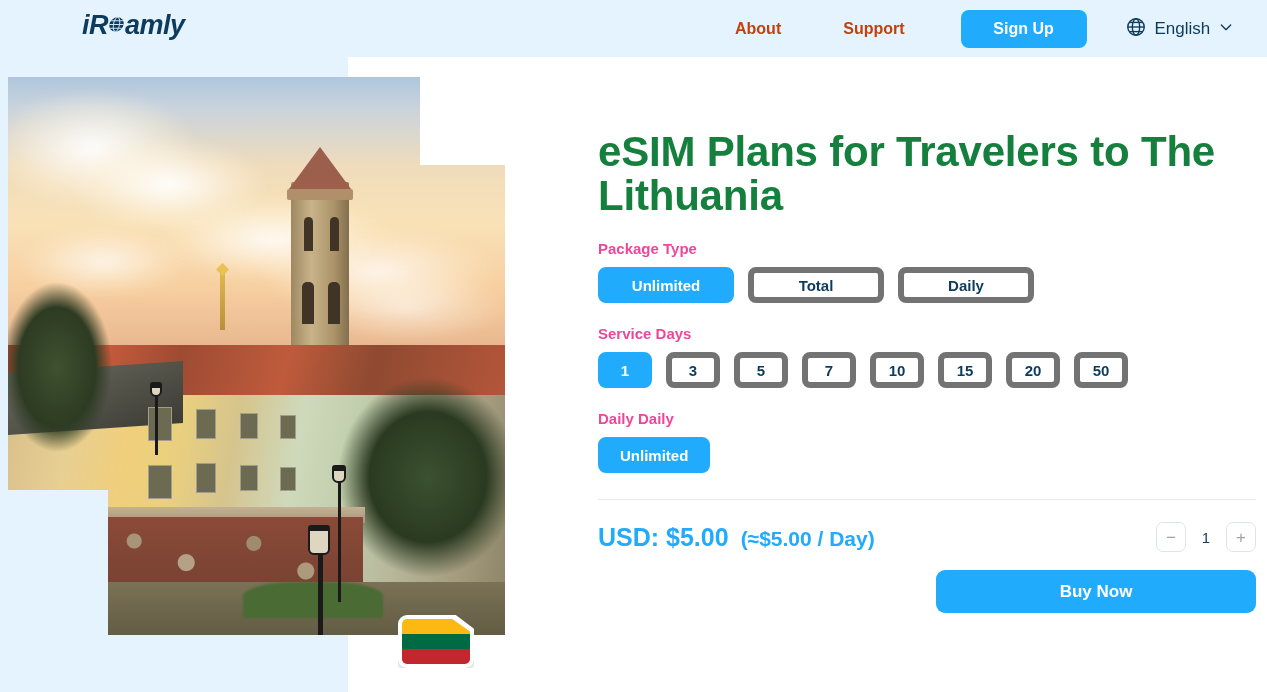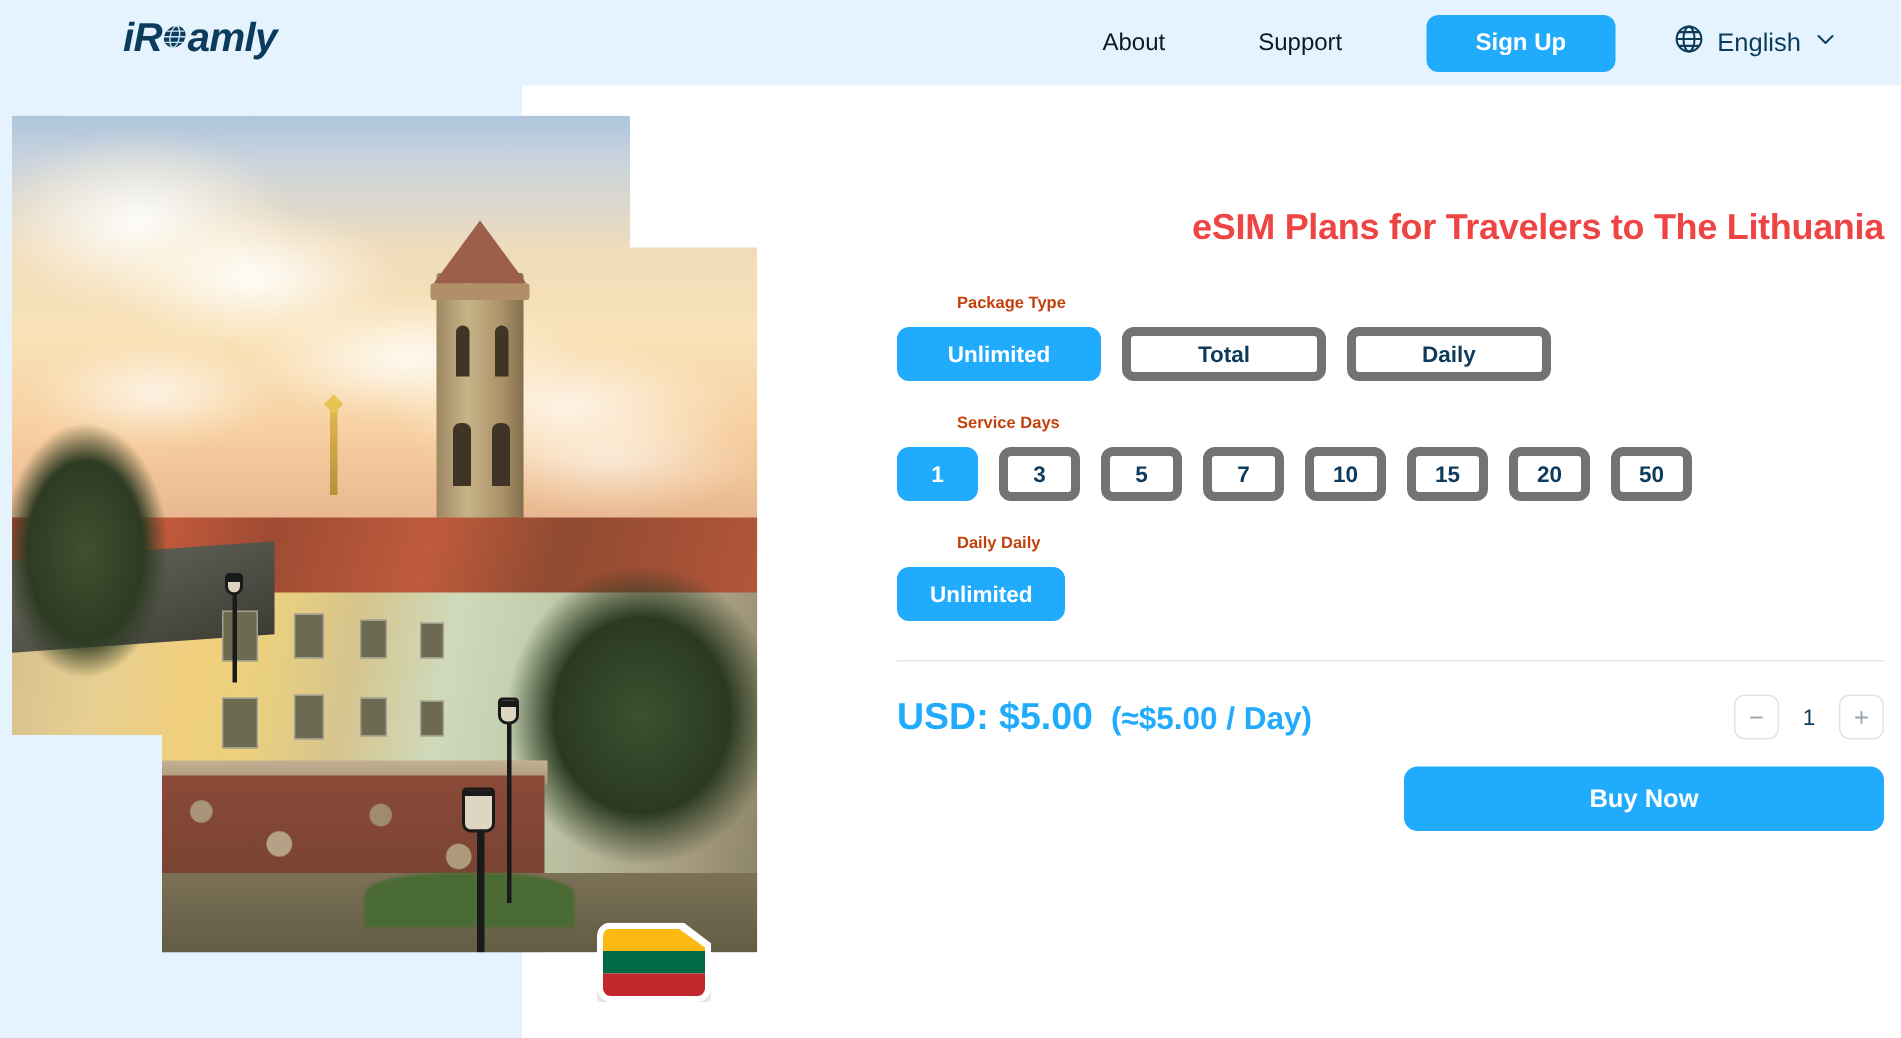--- a/index.html
+++ b/index.html
@@ -53,23 +53,23 @@
 
   .nav {
     position: absolute;
     left: 725px; top: 0;
     height: 57px;
     display: flex;
     align-items: center;
     gap: 0px;
   }
   .nav-link {
-    color: #0f172a;
+    color: #c2410c;
     font-size: 16px;
-    font-weight: 400;
+    font-weight: 700;
     text-decoration: none;
     cursor: pointer;
     padding: 6px 10px;
   }
   .nav-gap-1 { width: 42px; }
   .nav-gap-2 { width: 46px; }
   .signup-btn {
     background: #21abfc;
     color: #ffffff;
     font-size: 16px;
@@ -251,34 +251,33 @@
   }
   .flag-stripe { width: 100%; flex: 1 1 33.333%; }
 
   
   .panel {
     position: absolute;
     left: 598px; top: 130px;
     width: 658px;
   }
   .plan-title {
-    font-size: 24px;
-    font-weight: bold;
-    color: #ef4444;
-    text-align: right;
+    font-size: 42px;
+    font-weight: bold;
+    color: #15803d;
+    text-align: left;
     line-height: 44px;
     letter-spacing: -0.2px;
   }
   .group { margin-top: 0; }
   .group-label {
-    font-size: 11px;
-    font-weight: bold;
-    color: #c2410c;
+    font-size: 15px;
+    font-weight: bold;
+    color: #ec4899;
     margin-bottom: 10px;
-    margin-left: 40px;
   }
   .opt-row {
     display: flex;
     flex-wrap: wrap;
     gap: 14px;
   }
   .opt {
     height: 36px;
     min-width: 52px;
     padding: 0 16px;

